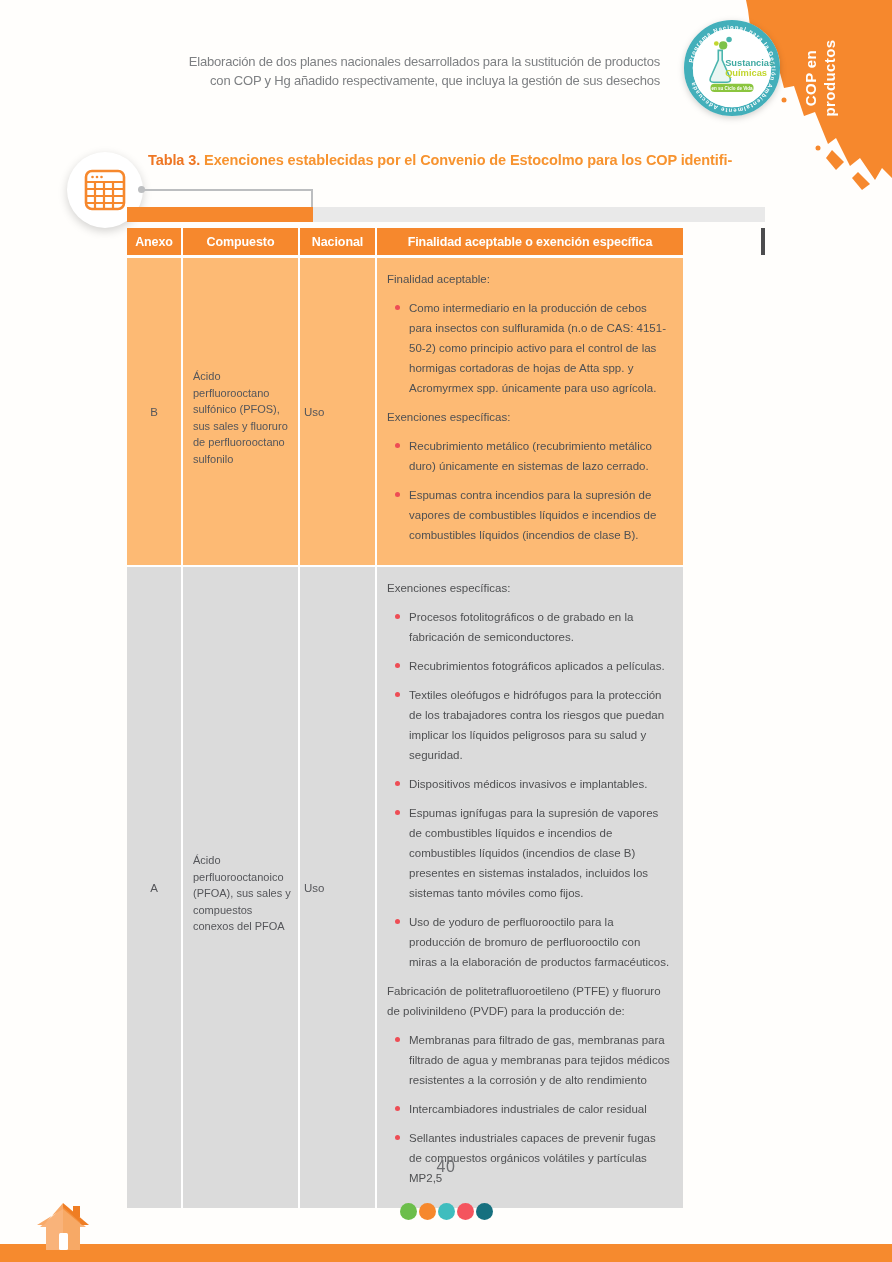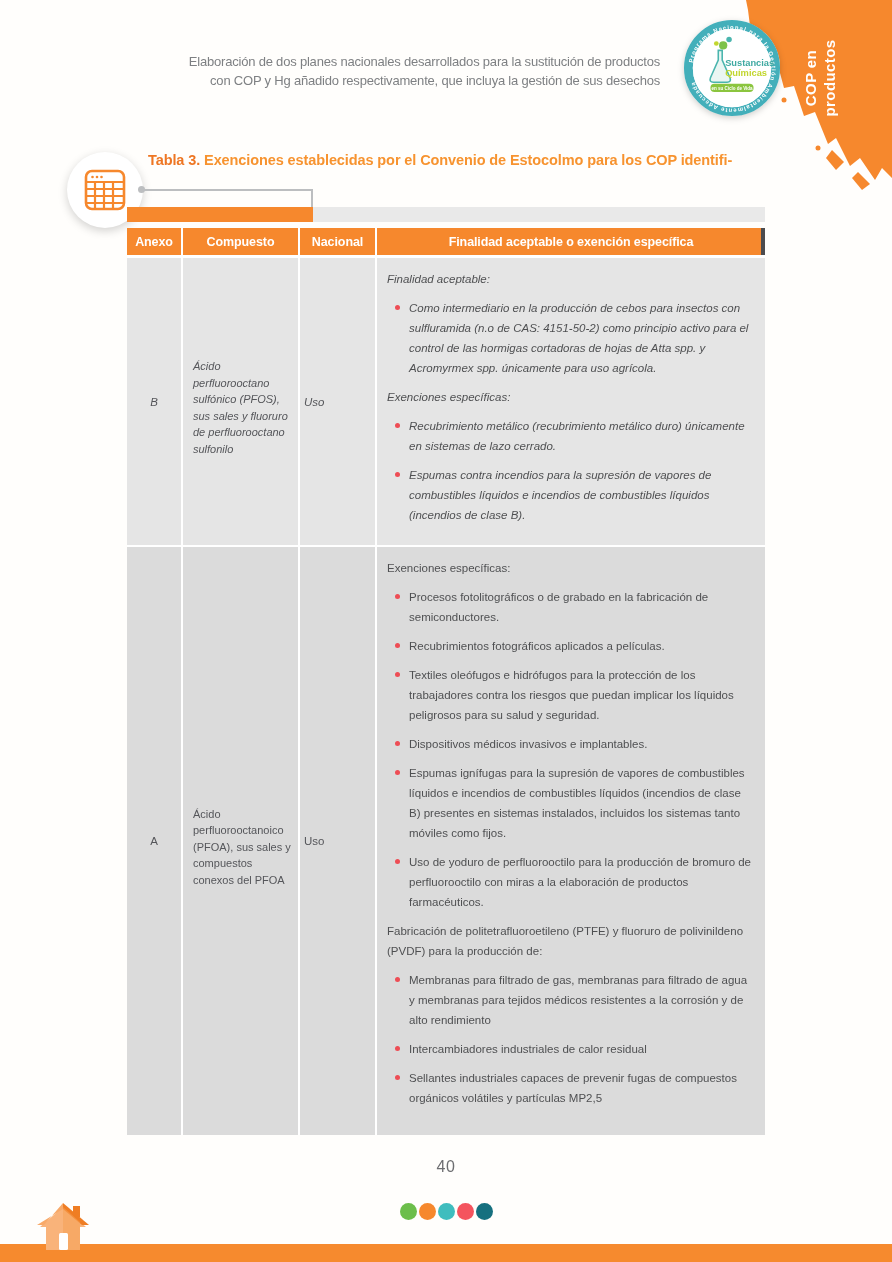--- a/index.html
+++ b/index.html
@@ -29,25 +29,25 @@
   .table-title .prefix{color:#ee7623;font-weight:800;}
   .table-title .l1{white-space:nowrap;text-align:center;}
   .icon-circle{position:absolute;left:-60px;top:2px;width:76px;height:76px;background:#fff;
     border-radius:50%;box-shadow:0 3px 10px rgba(0,0,0,.18);display:flex;align-items:center;justify-content:center;}
   .connector-dot{position:absolute;left:11px;top:36px;width:7px;height:7px;border-radius:50%;background:#bcbec0;}
   .connector-h{position:absolute;left:14px;top:39px;width:171px;height:2px;background:#bcbec0;}
   .connector-v{position:absolute;left:184px;top:39px;width:2px;height:20px;background:#bcbec0;}
   .bar-track{position:absolute;left:0;top:57px;width:638px;height:15px;background:#e9e9e9;}
   .bar-fill{width:186px;height:15px;background:#f6882d;}
   .header-edge{position:absolute;left:634px;top:78px;width:4px;height:27px;background:#4c4c4e;}
-  table.exemptions{position:absolute;left:0;top:78px;width:638px;border-collapse:separate;border-spacing:0;table-layout:fixed;}
+  table.exemptions{position:absolute;left:0;top:78px;width:556px;border-collapse:separate;border-spacing:0;table-layout:fixed;}
   th{background:#f6882d;color:#fff;font-size:12.5px;font-weight:700;height:27px;
      text-align:center;vertical-align:middle;border-bottom:3px solid #fff;letter-spacing:-.1px;padding:0 2px;}
   th:not(:last-child),td:not(:last-child){border-right:2.5px solid #fff;}
-  tr.row-0 td{background:#e5e5e5;border-bottom:2.5px solid #fff;font-style:italic;}
+  tr.row-0 td{background:#fdba74;border-bottom:2.5px solid #fff;}
   tr.row-1 td{background:#dbdbdb;}
   tr.row-0{height:269px;}
   tr.row-1{height:588px;}
   td{color:#55565a;}
   td.col-anexo{width:56px;text-align:center;vertical-align:middle;font-size:11.5px;}
   td.col-compuesto{width:117px;vertical-align:middle;padding:20px 6px 8px 10px;font-size:11px;line-height:16.5px;}
   td.col-actividad{width:77px;vertical-align:middle;padding-left:4px;font-size:11.5px;}
   td.col-detalle{vertical-align:top;padding:11px 12px 11px 10px;font-size:11.5px;line-height:20px;color:#4f5052;}
   .detail-p{margin:0 0 9px 0;}
   .detail-li{display:flex;margin:0 0 9px 0;}

